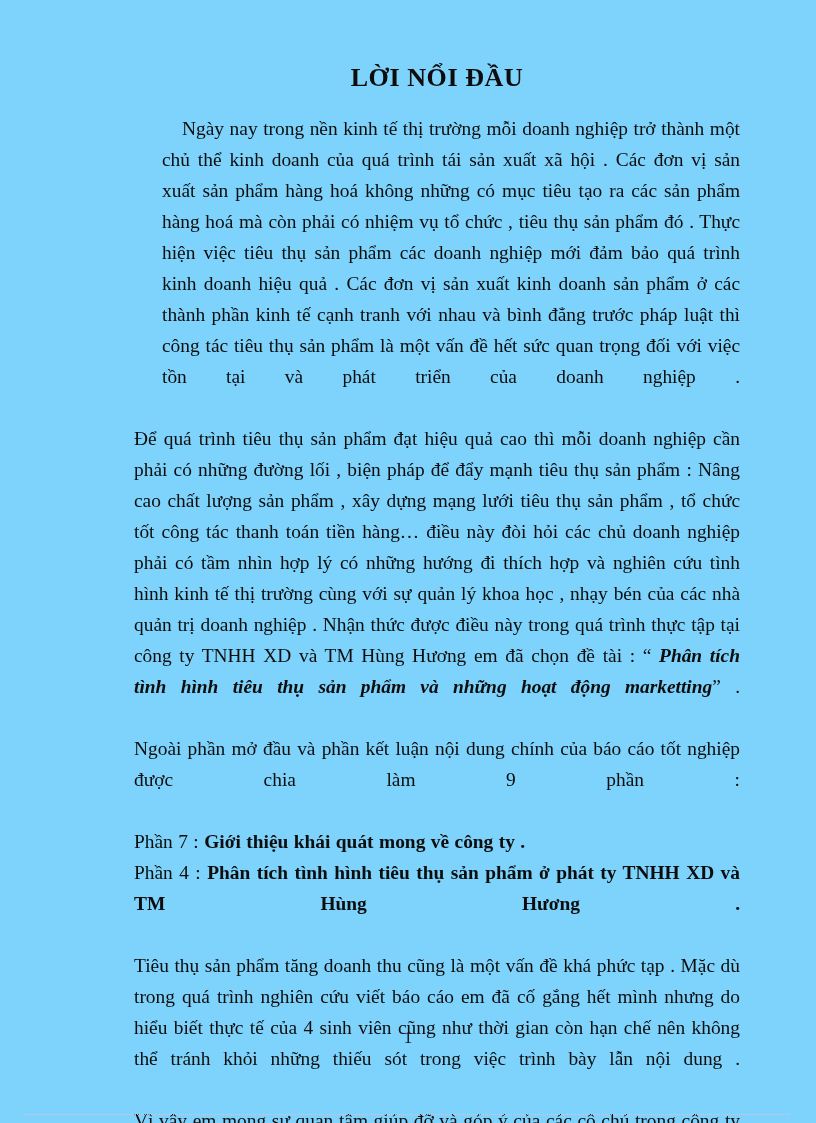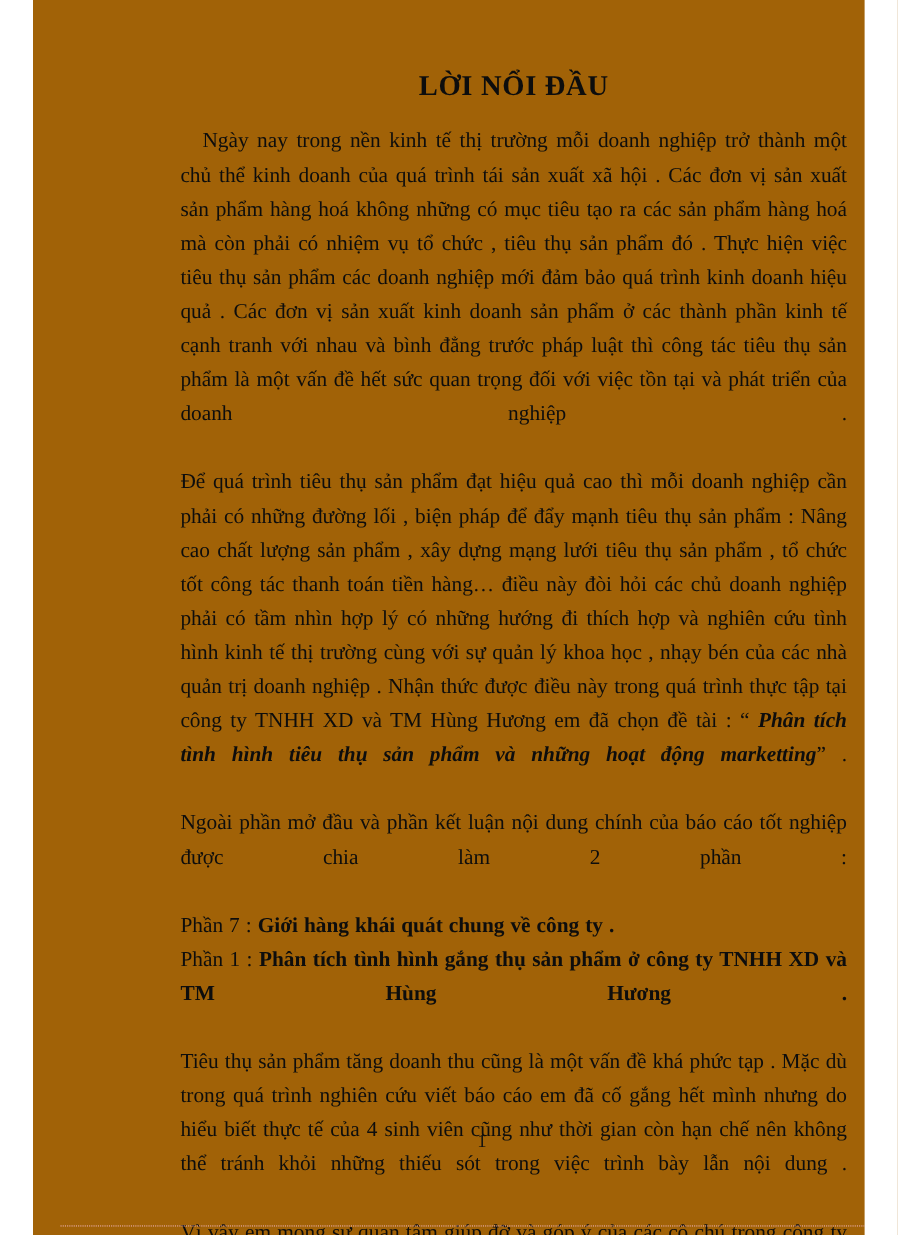--- a/index.html
+++ b/index.html
@@ -4,24 +4,24 @@
 <title>LỜI NỔI ĐẦU</title>
 <style>
   html, body {
     margin: 0;
     padding: 0;
     background: #ffffff;
   }
 
   .page {
     position: relative;
-    width: 756px;
+    width: 816px;
     height: 1123px;
     margin: 0 auto;
-    background: #a16207;
+    background: #7dd3fc;
     overflow: hidden;
     font-family: "Liberation Serif", "DejaVu Serif", serif;
     color: #0d0d0d;
     box-sizing: border-box;
     text-decoration: underline;
   }
 
   
   .content {
     position: absolute;
@@ -44,20 +44,21 @@
     line-height: 31px;
     text-align: justify;
     text-justify: inter-word;
     margin: 0;
     word-spacing: 0.6px;
     hyphens: none;
   }
 
   .para.indent {
     text-indent: 20px;
+    margin-left: 28px;
   }
 
   
   .para::after {
     content: "";
     display: inline-block;
     width: 100%;
   }
 
   .para.nostretch::after {
@@ -101,25 +102,25 @@
 <div class="page">
 
   <div class="content">
 
     <h1 class="doc-title">LỜI NỔI ĐẦU</h1>
 
     <p class="para indent">Ngày nay trong nền kinh tế thị trường mỗi doanh nghiệp trở thành một chủ thể kinh  doanh của quá trình tái sản xuất xã hội . Các đơn vị sản xuất sản phẩm hàng hoá không những có mục tiêu tạo ra các sản phẩm hàng hoá mà còn phải có nhiệm vụ tổ chức , tiêu thụ sản phẩm đó . Thực hiện việc tiêu thụ sản phẩm các doanh nghiệp mới đảm bảo quá trình kinh doanh hiệu quả . Các đơn vị sản xuất kinh  doanh sản phẩm ở các thành phần kinh tế cạnh tranh với nhau và bình đẳng trước pháp luật thì công tác tiêu thụ sản phẩm là một vấn đề hết sức quan trọng đối với việc tồn tại và phát triển của doanh nghiệp .</p>
 
     <p class="para"><span>Để quá trình tiêu thụ sản phẩm đạt hiệu quả cao thì mỗi doanh nghiệp cần phải có những đường lối , biện pháp để đẩy mạnh tiêu thụ sản phẩm : Nâng cao chất lượng sản phẩm , xây dựng mạng lưới tiêu thụ sản phẩm , tổ chức tốt công tác thanh toán tiền hàng… điều này đòi hỏi các chủ doanh nghiệp phải có tầm nhìn hợp lý có những hướng đi thích hợp và nghiên cứu tình hình kinh tế thị trường cùng với sự quản lý khoa học , nhạy bén của các nhà quản trị doanh nghiệp . Nhận thức được điều này trong quá trình thực tập tại công ty TNHH XD và TM Hùng Hương em đã chọn đề tài : “ </span><span class="bolditalic">Phân tích tình hình tiêu thụ sản phẩm và những hoạt động marketting</span><span>” .</span></p>
 
-    <p class="para">Ngoài phần mở đầu và phần kết luận nội dung chính của báo cáo tốt nghiệp được chia làm 2 phần :</p>
+    <p class="para">Ngoài phần mở đầu và phần kết luận nội dung chính của báo cáo tốt nghiệp được chia làm 9 phần :</p>
 
-    <p class="para nostretch"><span>Phần 7 : </span><span class="bold">Giới hàng khái quát chung về công ty .</span></p>
+    <p class="para nostretch"><span>Phần 7 : </span><span class="bold">Giới thiệu khái quát mong về công ty .</span></p>
 
-    <p class="para"><span>Phần 1 : </span><span class="bold">Phân tích tình hình gắng thụ sản phẩm ở công ty TNHH XD và TM Hùng Hương .</span></p>
+    <p class="para"><span>Phần 4 : </span><span class="bold">Phân tích tình hình tiêu thụ sản phẩm ở phát ty TNHH XD và TM Hùng Hương .</span></p>
 
     <p class="para">Tiêu thụ sản phẩm tăng doanh thu cũng là một vấn đề khá phức tạp . Mặc dù trong quá trình nghiên cứu viết báo cáo em đã cố gắng hết mình nhưng do hiểu biết thực tế của 4 sinh viên cũng như thời gian còn hạn chế nên không thể tránh khỏi những thiếu sót trong việc trình bày lẫn nội dung .</p>
 
     <p class="para">Vì vậy em mong sự quan tâm giúp đỡ và góp ý của các cô chú trong công ty để em hoàn thành tốt bài báo cáo của mình .</p>
 
   </div>
 
   <div class="page-number">1</div>
 
   <div class="page-break-rule"></div>

